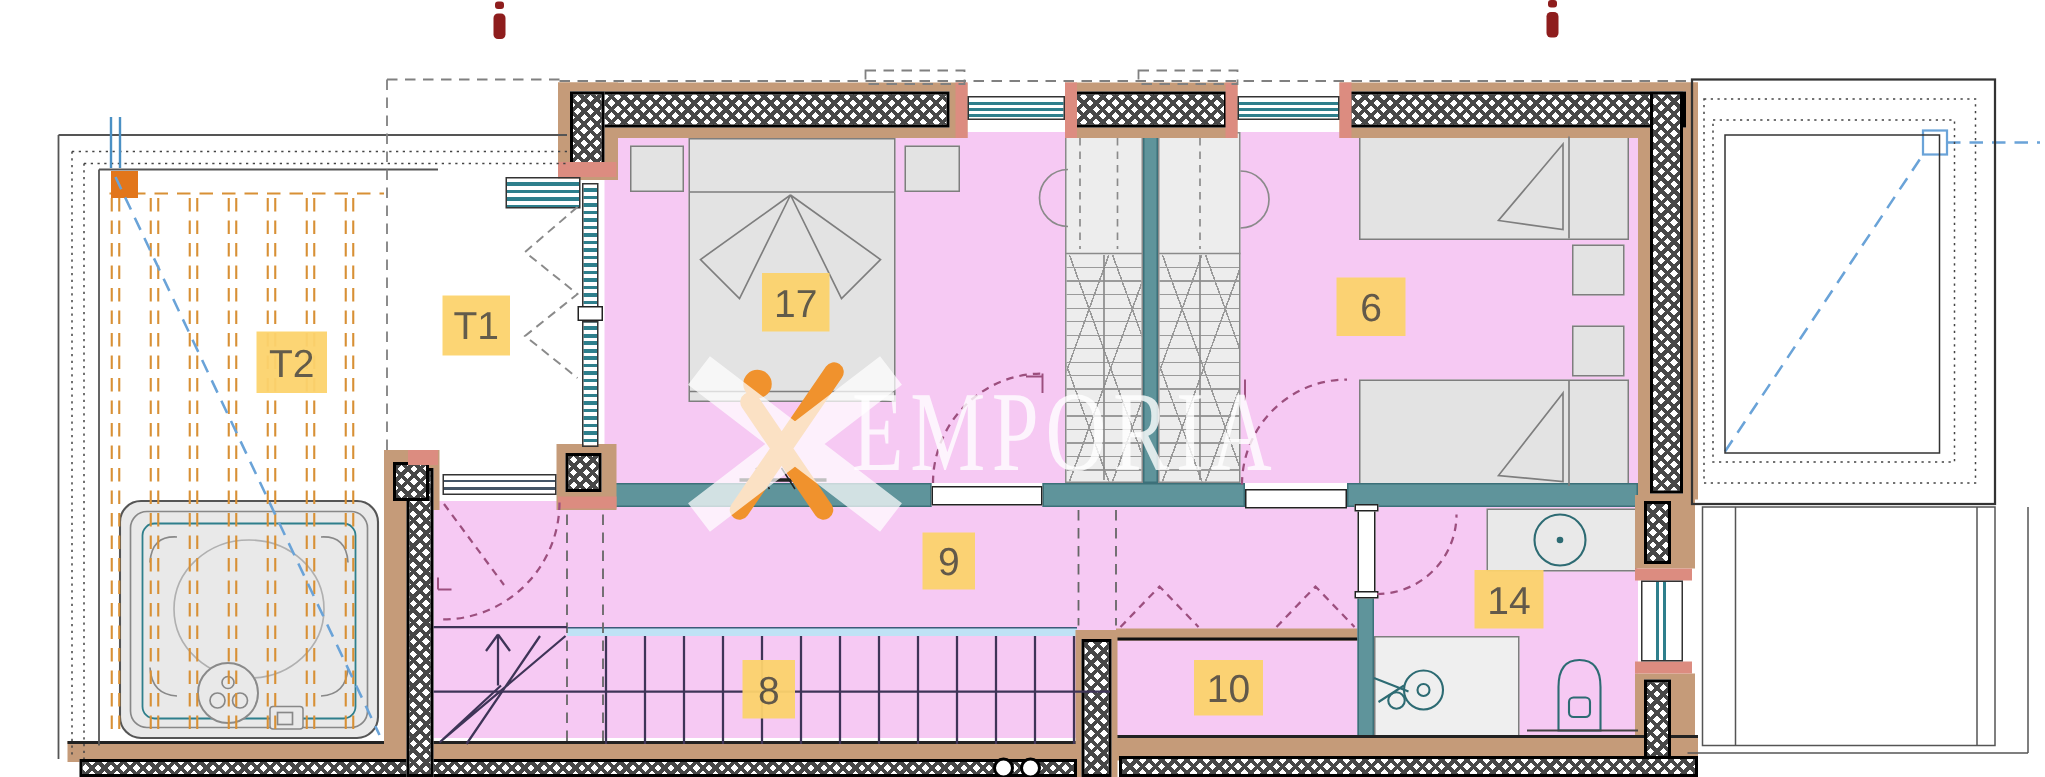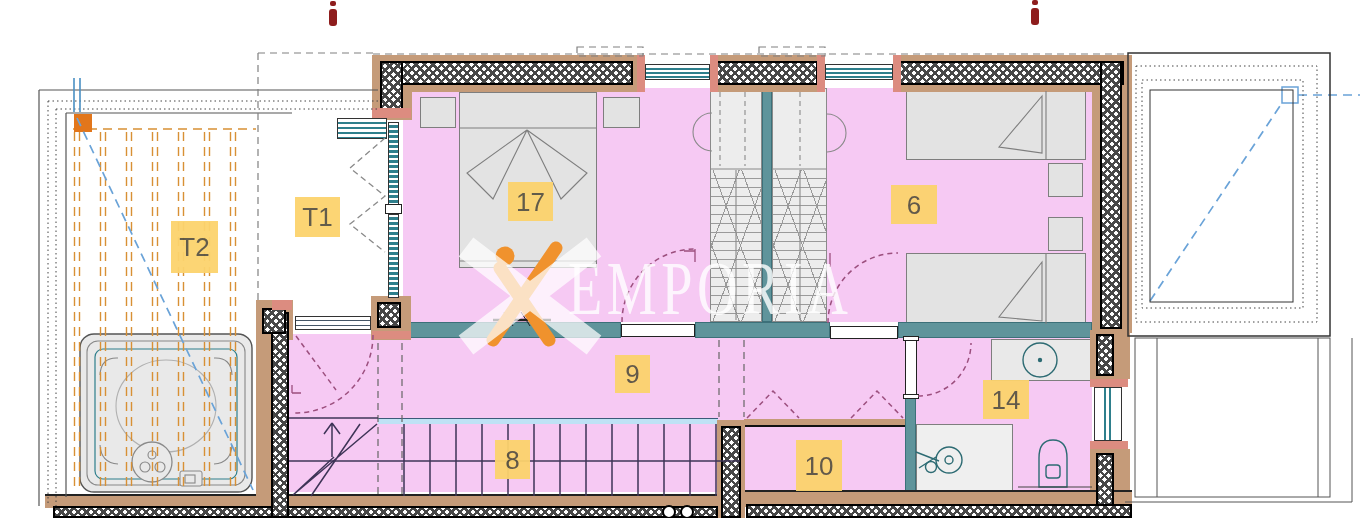--- a/index.html
+++ b/index.html
@@ -255,27 +255,27 @@
 
     <g>
       <path class="s-wm-o" d="M493,340 L556,248 M500,268 L549,340"></path>
       <circle cx="505" cy="256" r="9.5" fill="var(--worange)"></circle>
       <path class="s-wm-x" d="M466,247 L594,345 M594,247 L466,345"></path>
     </g>
   </svg>
 
   <div class="wm-text">EMPORIA</div>
 
-  <div class="lbl" style="left:171px;top:221px;width:47px;height:52px">T2</div>
+  <div class="lbl" style="left:171px;top:221px;width:47px;height:41px">T2</div>
   <div class="lbl" style="left:295px;top:197px;width:45px;height:40px">T1</div>
   <div class="lbl" style="left:508px;top:182px;width:45px;height:39px">17</div>
   <div class="lbl" style="left:891px;top:185px;width:46px;height:39px">6</div>
   <div class="lbl" style="left:615px;top:355px;width:35px;height:38px">9</div>
   <div class="lbl" style="left:495px;top:440px;width:35px;height:39px">8</div>
-  <div class="lbl" style="left:796px;top:440px;width:46px;height:51px">10</div>
+  <div class="lbl" style="left:796px;top:440px;width:46px;height:37px">10</div>
   <div class="lbl" style="left:983px;top:380px;width:46px;height:39px">14</div>
 
   <div class="mk" style="left:330px;top:1px;width:6px;height:5px;border-radius:2px"></div>
   <div class="mk" style="left:329px;top:9px;width:8px;height:17px;border-radius:3px"></div>
   <div class="mk" style="left:1032px;top:0px;width:6px;height:5px;border-radius:2px"></div>
   <div class="mk" style="left:1031px;top:8px;width:8px;height:17px;border-radius:3px"></div>
 
 </div>
 
 </body></html>

